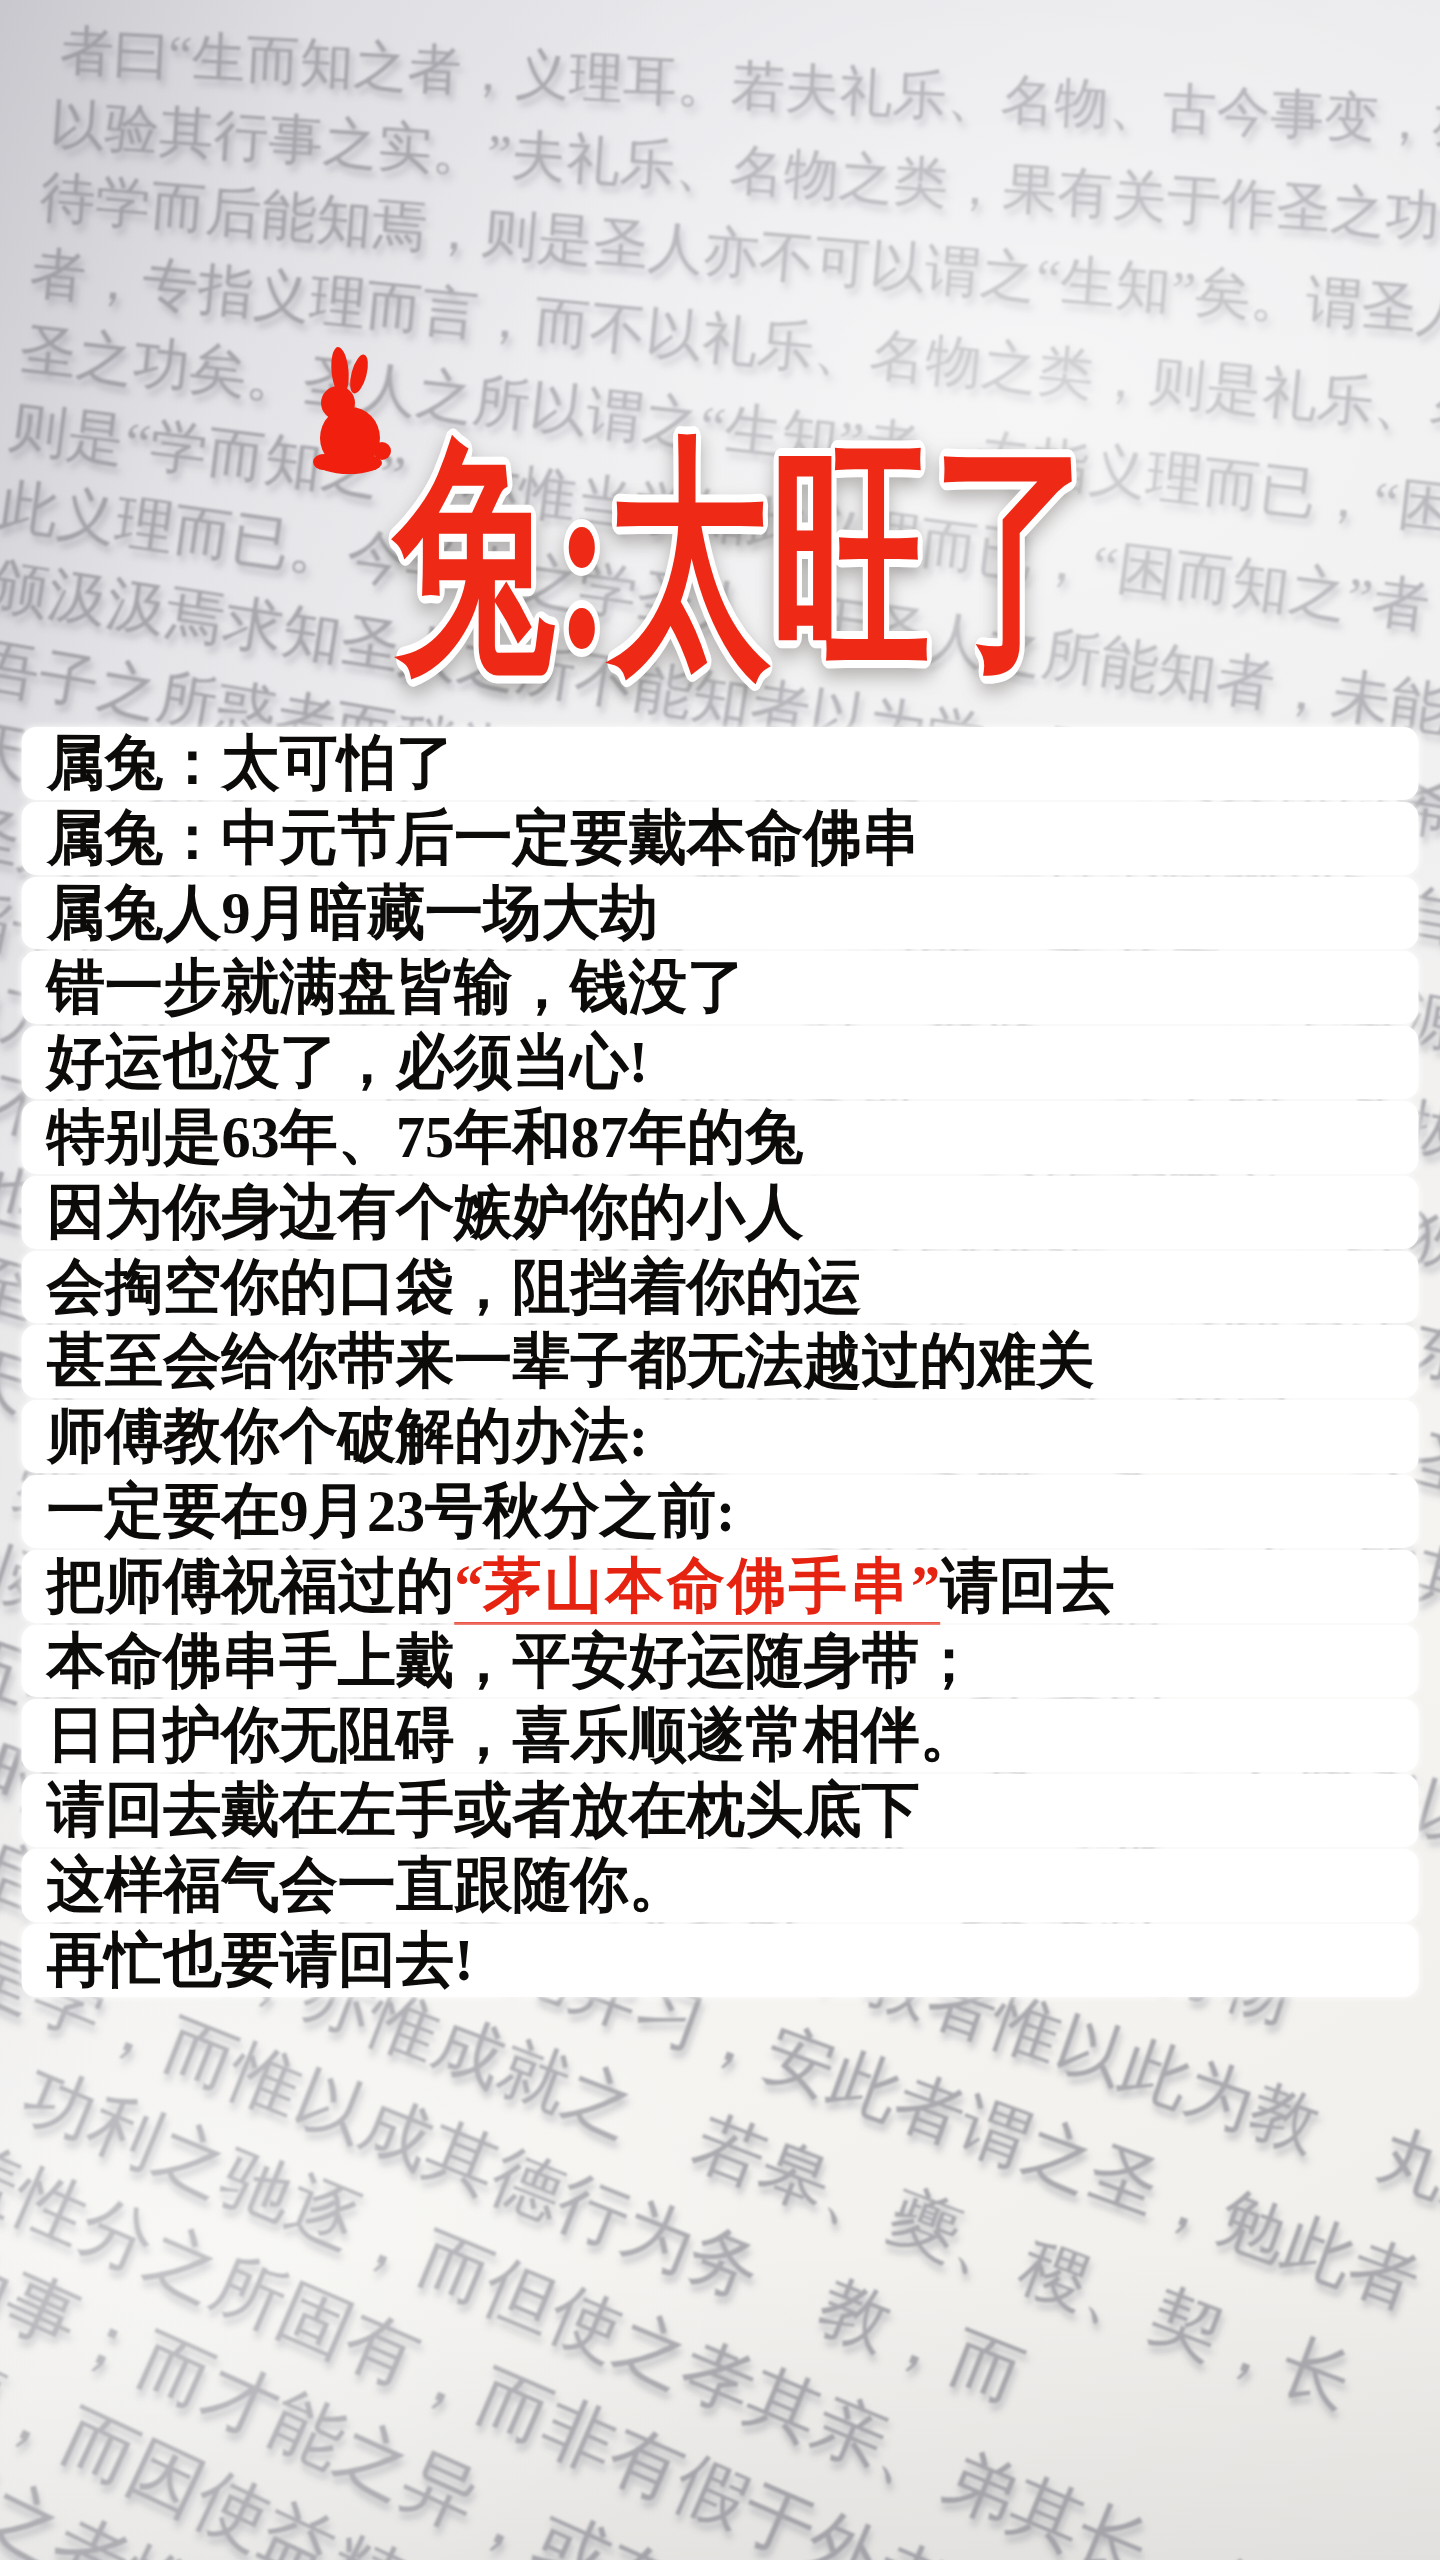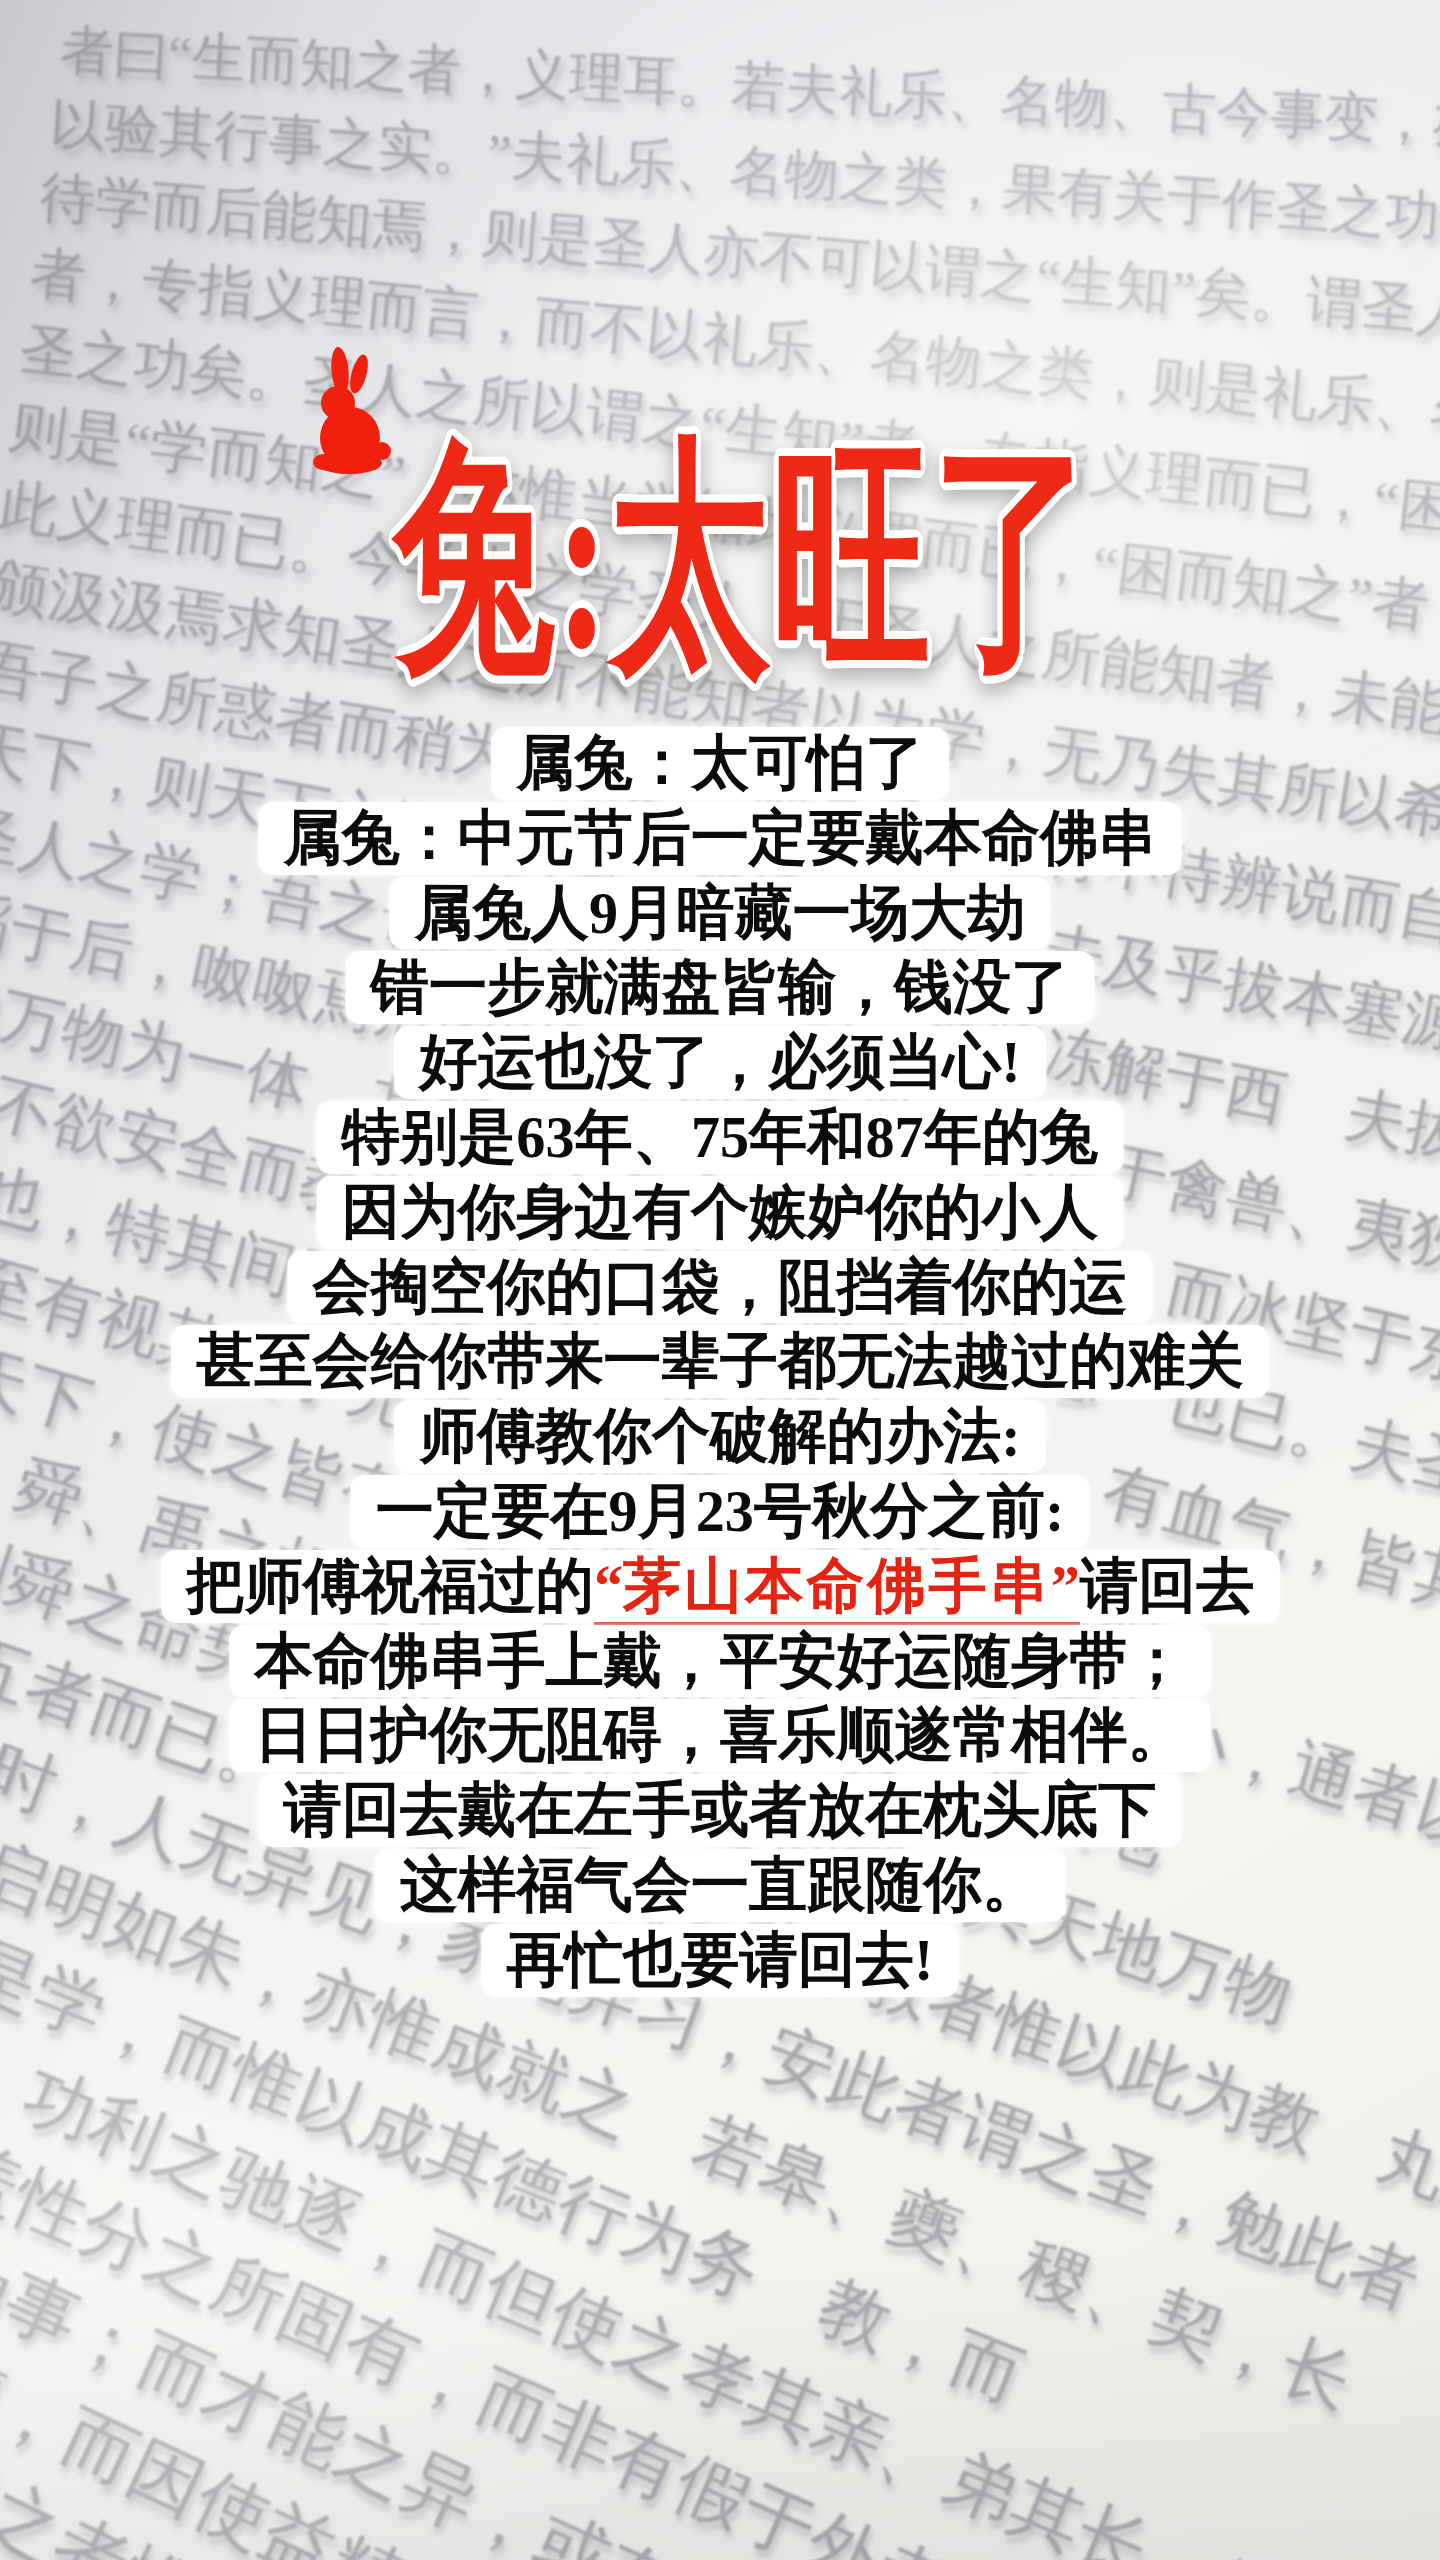--- a/index.html
+++ b/index.html
@@ -34,21 +34,21 @@
   }
   #title-svg text{
     font-family:"Liberation Serif",serif;font-weight:900;font-size:252px;
     fill:var(--title-red,#ee2a17);
     stroke:var(--title-outline,#ffffff);stroke-width:16px;stroke-linejoin:round;
     paint-order:stroke fill;
   }
   
   #caption-lines{
     position:absolute;left:0;top:726px;width:100%;
-    display:flex;flex-direction:column;align-items:center;
+    display:flex;flex-direction:column;
   }
   .cap-line{
     display:block;white-space:nowrap;
     background:var(--strip,#ffffff);
     color:var(--ink,#0c0b09);
     font-size:60px;line-height:1.08;font-weight:900;
     padding:4px 26px;margin:1px 0;border-radius:15px;
     box-shadow:0 0 8px rgba(255,255,255,.95);
     transform:scaleX(.97);
     font-family:"Liberation Serif",serif;

